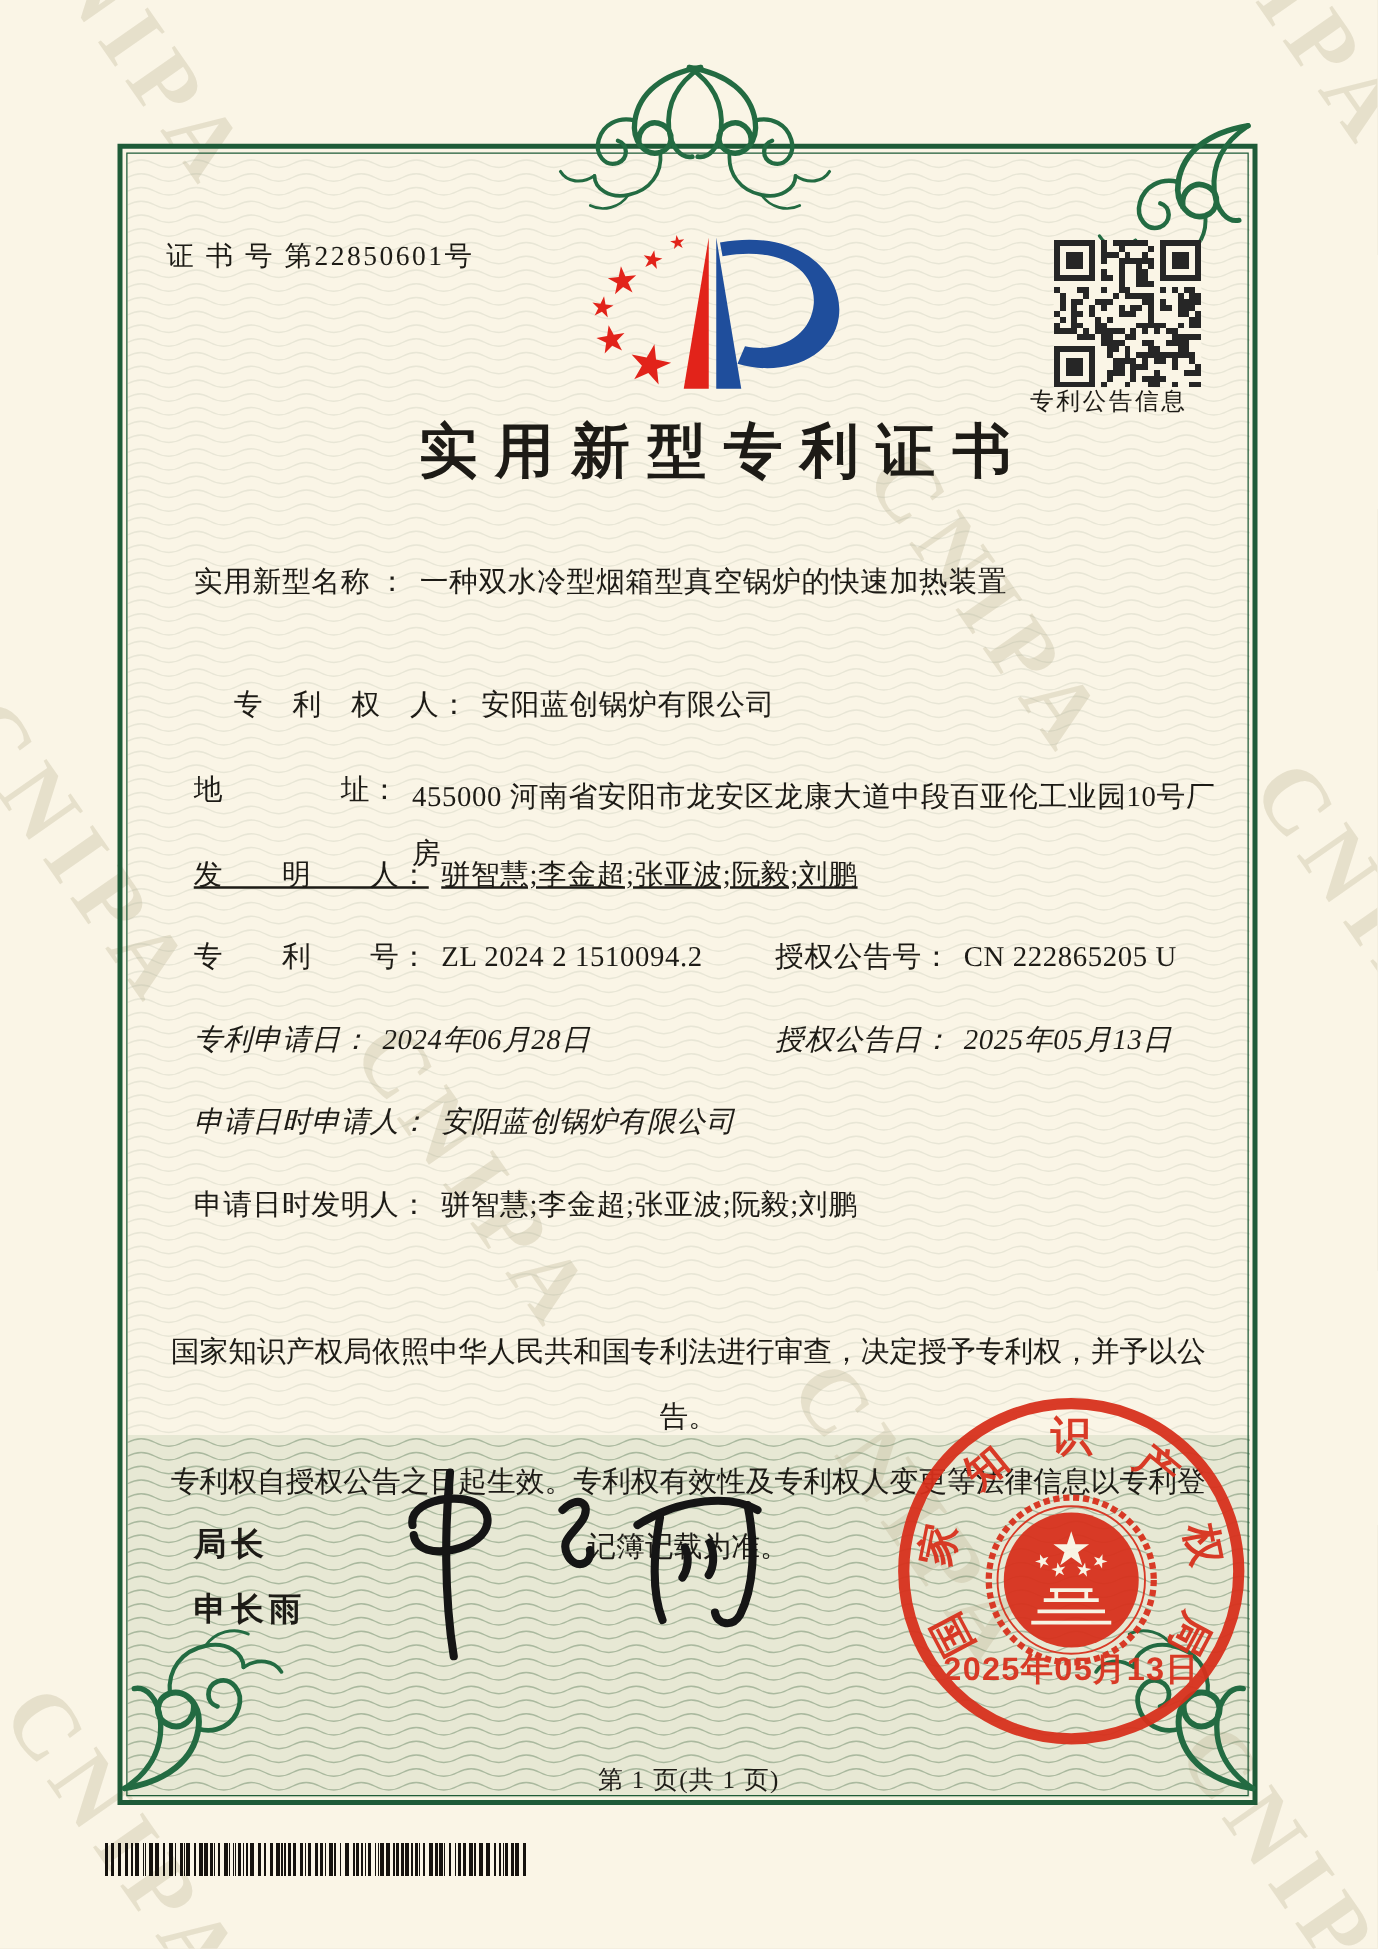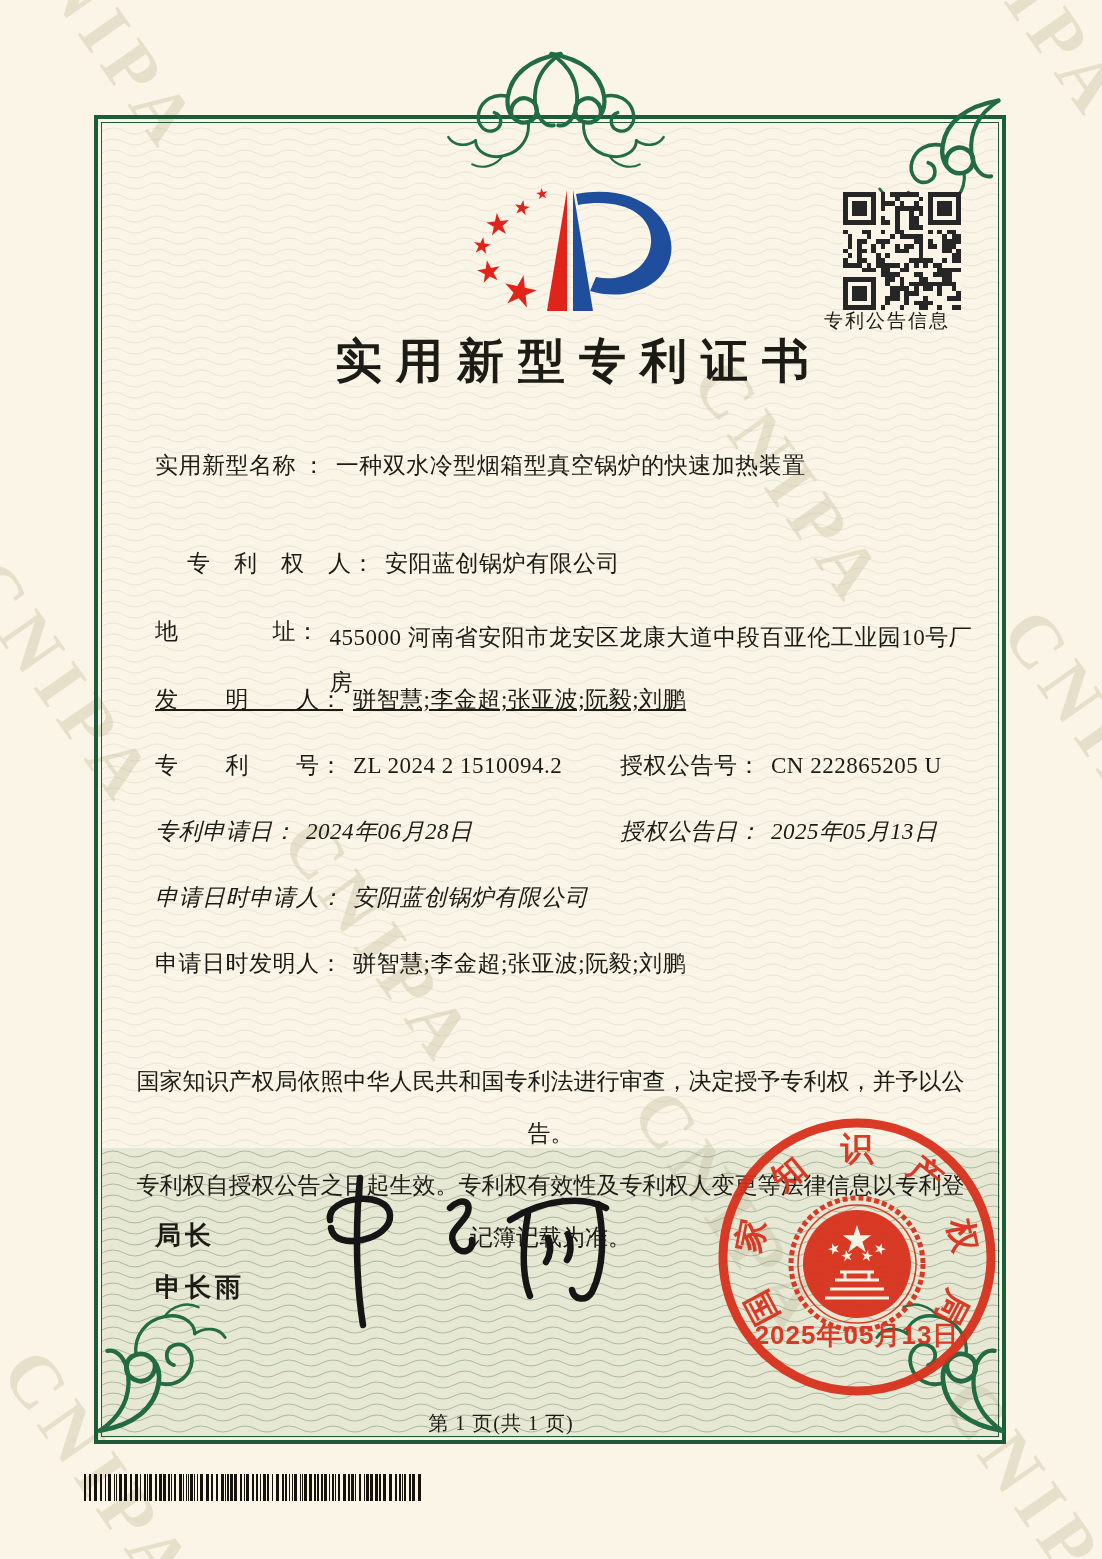--- a/index.html
+++ b/index.html
@@ -90,21 +90,21 @@
     color:var(--red,#d42f1f);
     font-family:"Liberation Sans","DejaVu Sans",sans-serif;
     font-weight:bold;font-size:26px;letter-spacing:1px;
   }
   .ring-ch{
     font-family:"Liberation Sans","DejaVu Sans",sans-serif;
     font-size:33px;font-weight:bold;fill:var(--red,#d42f1f);
   }
   
   .page-no{
-    position:absolute;left:0;top:1410px;width:1002px;
+    position:absolute;left:0;top:1410px;width:1102px;
     text-align:center;font-size:20px;letter-spacing:1px;z-index:4;
   }
   .barcode{position:absolute;left:84px;top:1474px;z-index:4;}
 </style>
 </head>
 <body>
 
 <div class="page">
 
   <span class="wm" style="left:-36px;top:-14px;">CNIPA</span>
@@ -260,20 +260,21 @@
     </defs>
 
     <use href="#flourish" transform="translate(548,178) scale(0.85,-0.85)"></use>
     <use href="#flourish" transform="translate(564,178) scale(-0.85,-0.85)"></use>
 
     <use href="#flourish" transform="translate(1002,232) scale(-0.9,-0.9)"></use>
     <use href="#flourish" transform="translate(96,1292) scale(0.95,0.95)"></use>
     <use href="#flourish" transform="translate(1006,1292) scale(-0.95,0.95)"></use>
   </svg>
 
+  <div class="cert-no">证 书 号 第22850601号</div>
 
   <svg class="logo" width="250" height="140" viewBox="0 0 250 140">
     <g fill="var(--logo-red)">
       <use href="#star" transform="translate(68,112) scale(17) rotate(12)"></use>
       <use href="#star" transform="translate(37,92) scale(12) rotate(-10)"></use>
       <use href="#star" transform="translate(30,66) scale(9) rotate(8)"></use>
       <use href="#star" transform="translate(46,45) scale(12) rotate(-6)"></use>
       <use href="#star" transform="translate(70,28) scale(8) rotate(10)"></use>
       <use href="#star" transform="translate(90,14) scale(6) rotate(-8)"></use>
       <path d="M115,10 L115,131 L95,131 Z"></path>

